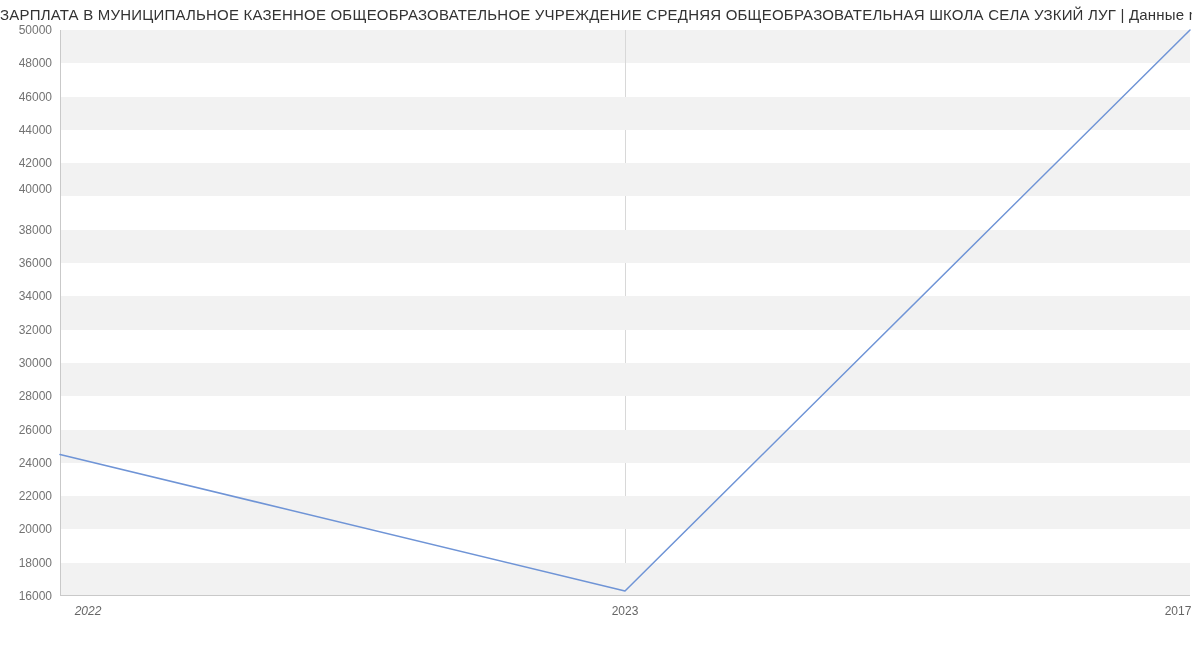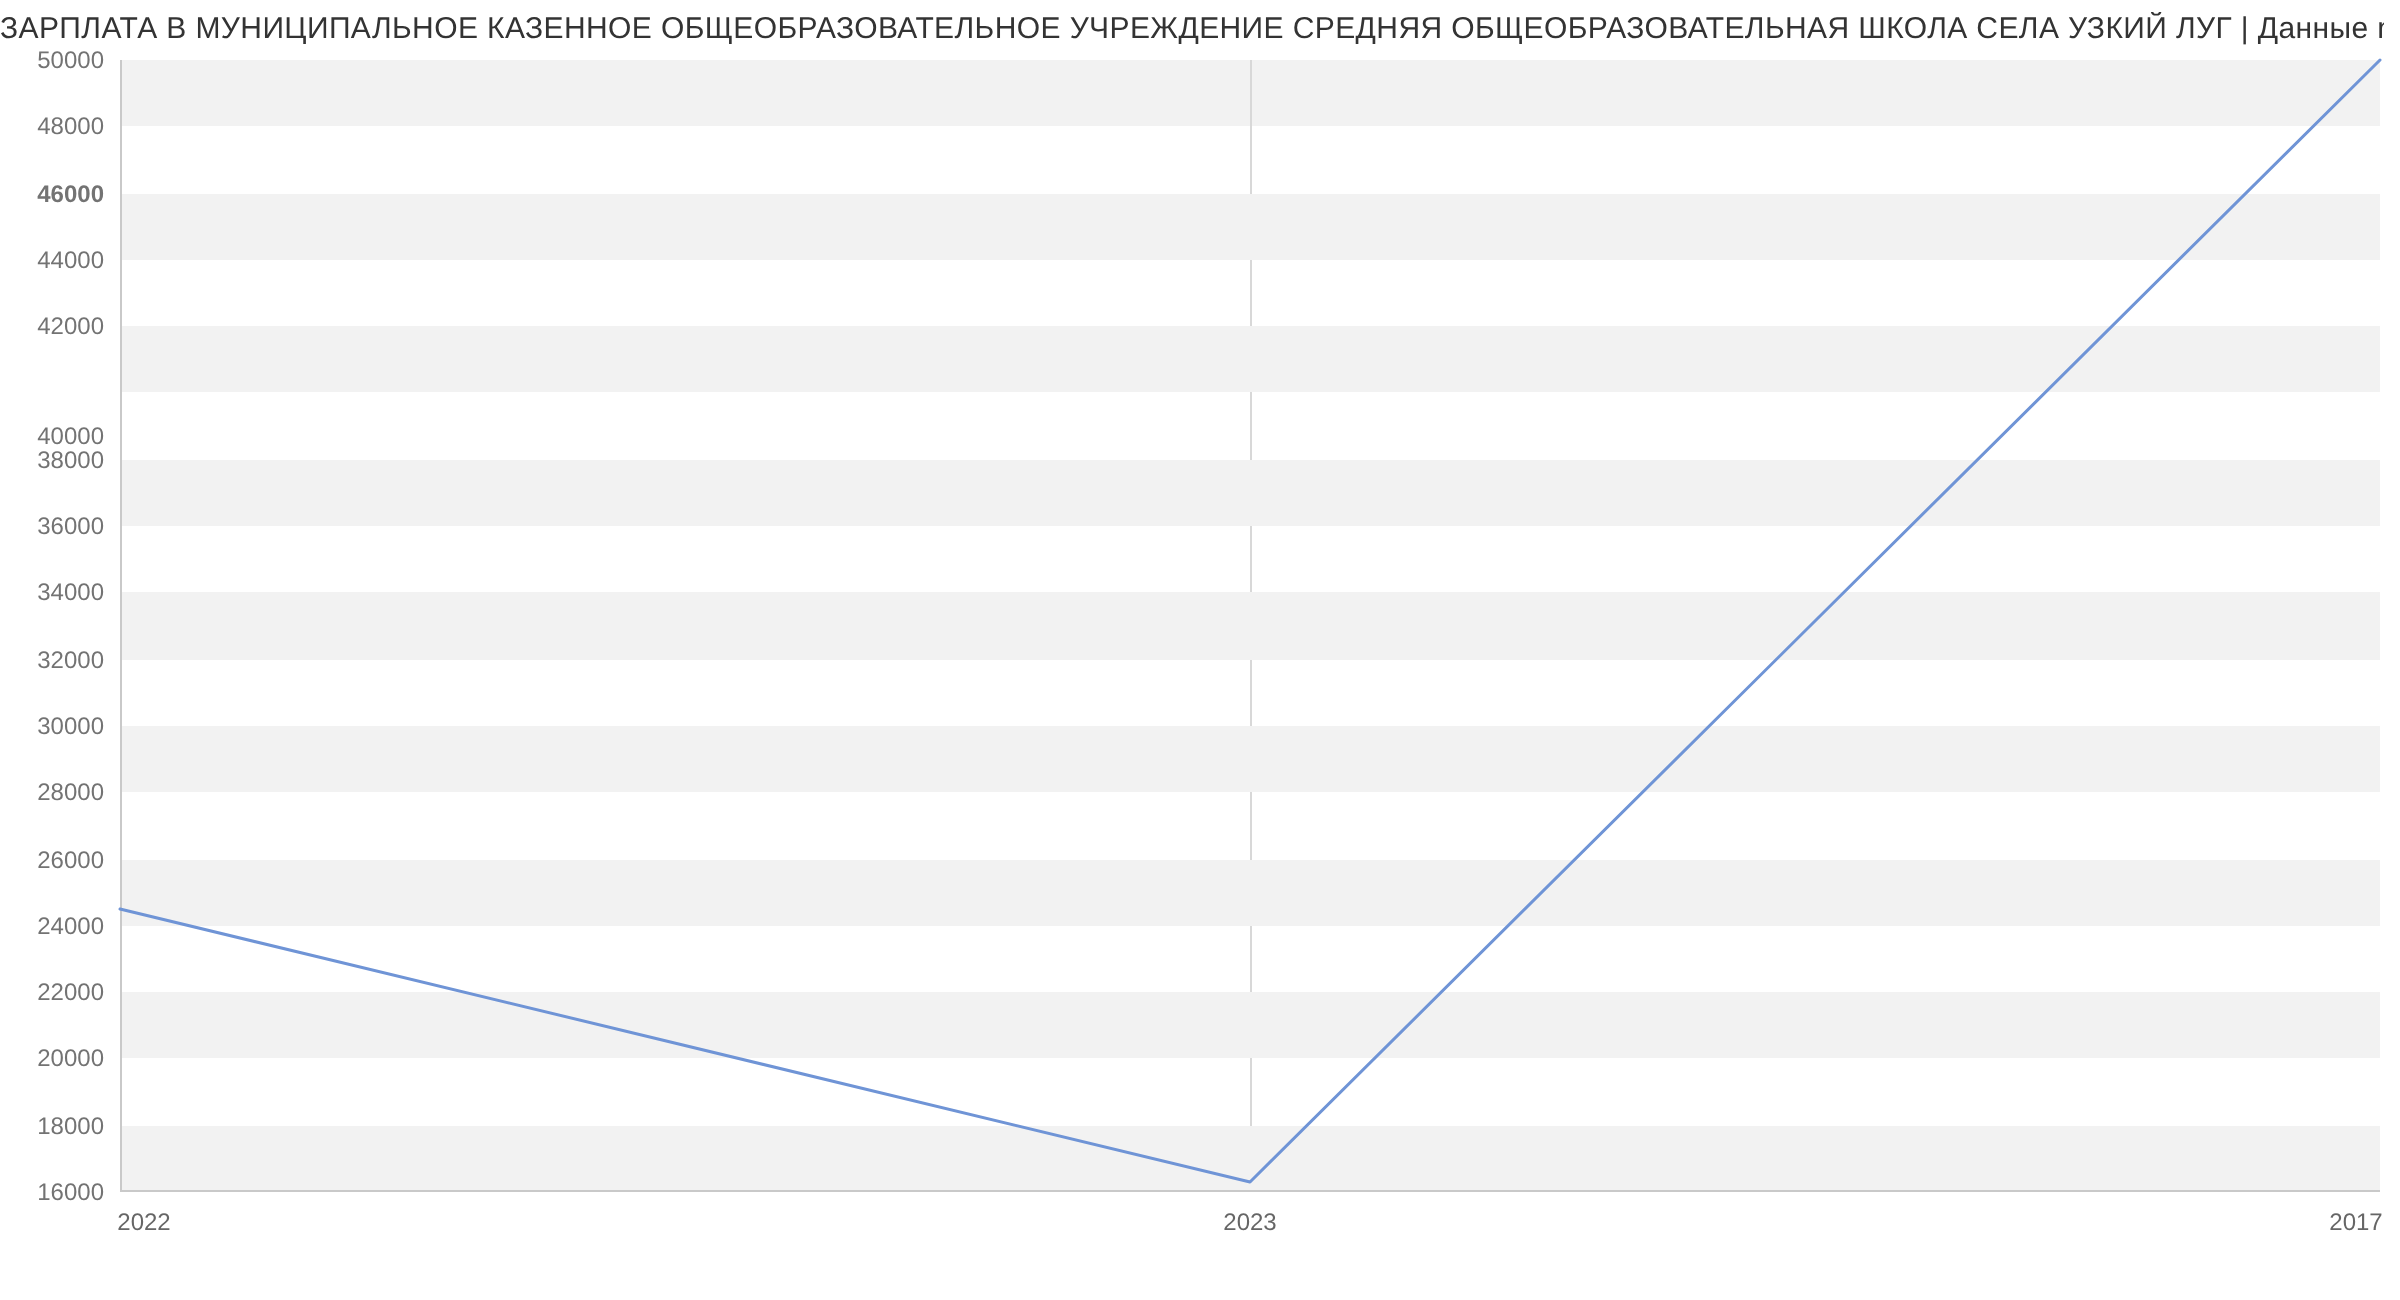--- a/index.html
+++ b/index.html
@@ -125,23 +125,23 @@
       <div class="y-tick-label" style="bottom: 66.5882px; margin-left: 16px;">20000</div>
       <div class="y-tick-label" style="bottom: 99.8824px; text-align: right;">22000</div>
       <div class="y-tick-label" style="bottom: 133.176px;">24000</div>
       <div class="y-tick-label" style="bottom: 166.471px;">26000</div>
       <div class="y-tick-label" style="bottom: 199.765px;">28000</div>
       <div class="y-tick-label" style="bottom: 233.059px; margin-left: 21px;">30000</div>
       <div class="y-tick-label" style="bottom: 266.353px;">32000</div>
       <div class="y-tick-label" style="bottom: 299.647px;">34000</div>
       <div class="y-tick-label" style="bottom: 332.941px;">36000</div>
       <div class="y-tick-label" style="bottom: 366.235px;">38000</div>
-      <div class="y-tick-label" style="bottom: 378px;">40000</div>
+      <div class="y-tick-label" style="bottom: 407px;">40000</div>
       <div class="y-tick-label" style="bottom: 432.824px;">42000</div>
       <div class="y-tick-label" style="bottom: 466.118px;">44000</div>
-      <div class="y-tick-label" style="bottom: 499.412px; font-weight: bold;">46000</div>
+      <div class="y-tick-label" style="bottom: 499.412px;">46000</div>
       <div class="y-tick-label" style="bottom: 532.706px;">48000</div>
       <div class="y-tick-label" style="bottom: 566px;">50000</div>
-      <div class="x-tick-label" style="left: 12px;">2022</div>
+      <div class="x-tick-label" style="left: 28px; font-style: italic;">2022</div>
       <div class="x-tick-label" style="left: 565px;">2023</div>
       <div class="x-tick-label" style="left: 1118px;">2017</div>
     </div>
 </div>
 
 </body></html>

